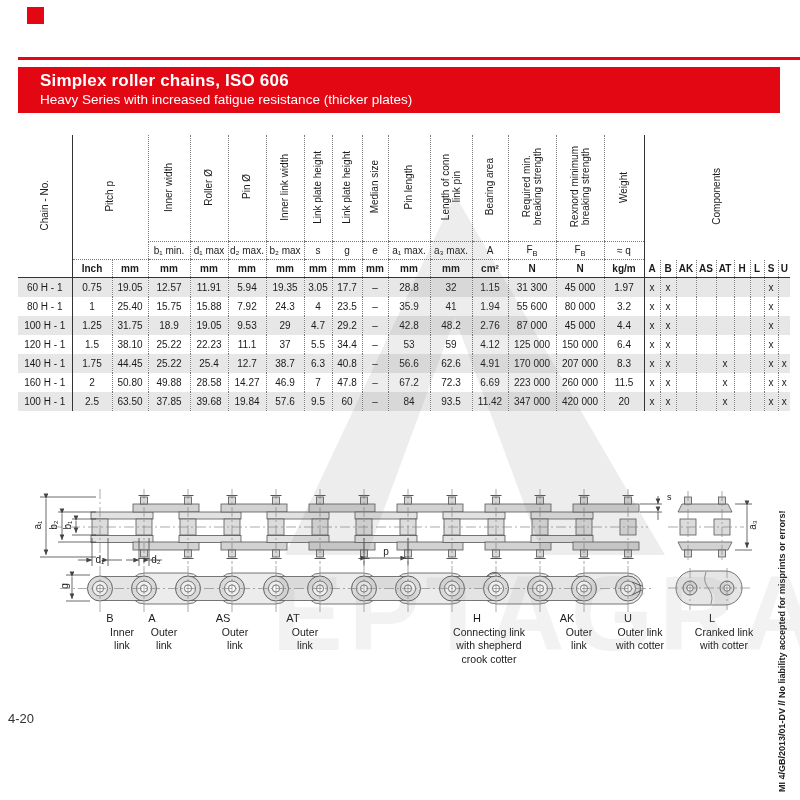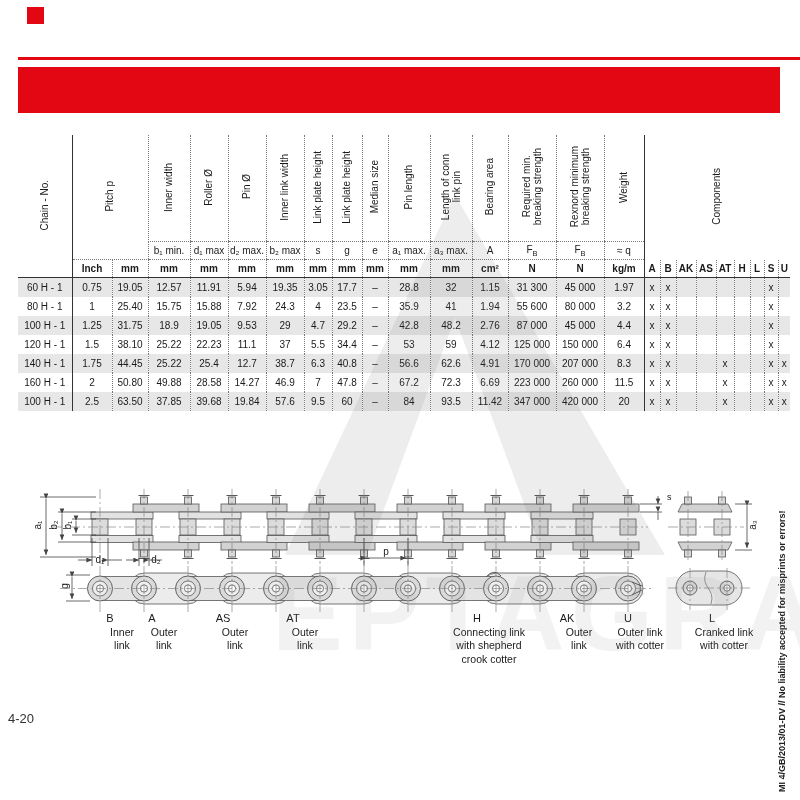--- a/index.html
+++ b/index.html
@@ -48,20 +48,22 @@
   .side-note{position:absolute;left:777px;top:792px;transform:rotate(-90deg);
              transform-origin:0 0;width:345px;font-size:9px;font-weight:bold;
              color:#222;white-space:nowrap;}
 </style>
 </head>
 <body>
 
 <div class="brand-square accent-bg" style="background: rgb(227, 6, 19);"></div>
 <div class="top-rule accent-bg" style="background: rgb(227, 6, 19);"></div>
 <div class="banner accent-bg" style="background: rgb(227, 6, 19);">
+  <div class="title">Simplex roller chains, ISO 606</div>
+  <div class="subtitle">Heavy Series with increased fatigue resistance (thicker plates)</div>
 </div>
 
 <div class="table-wrap">
 <table>
   <colgroup>
     <col style="width:54px">
         <col style="width:40px">
         <col style="width:36px">
     <col style="width:42px">
         <col style="width:38px">

